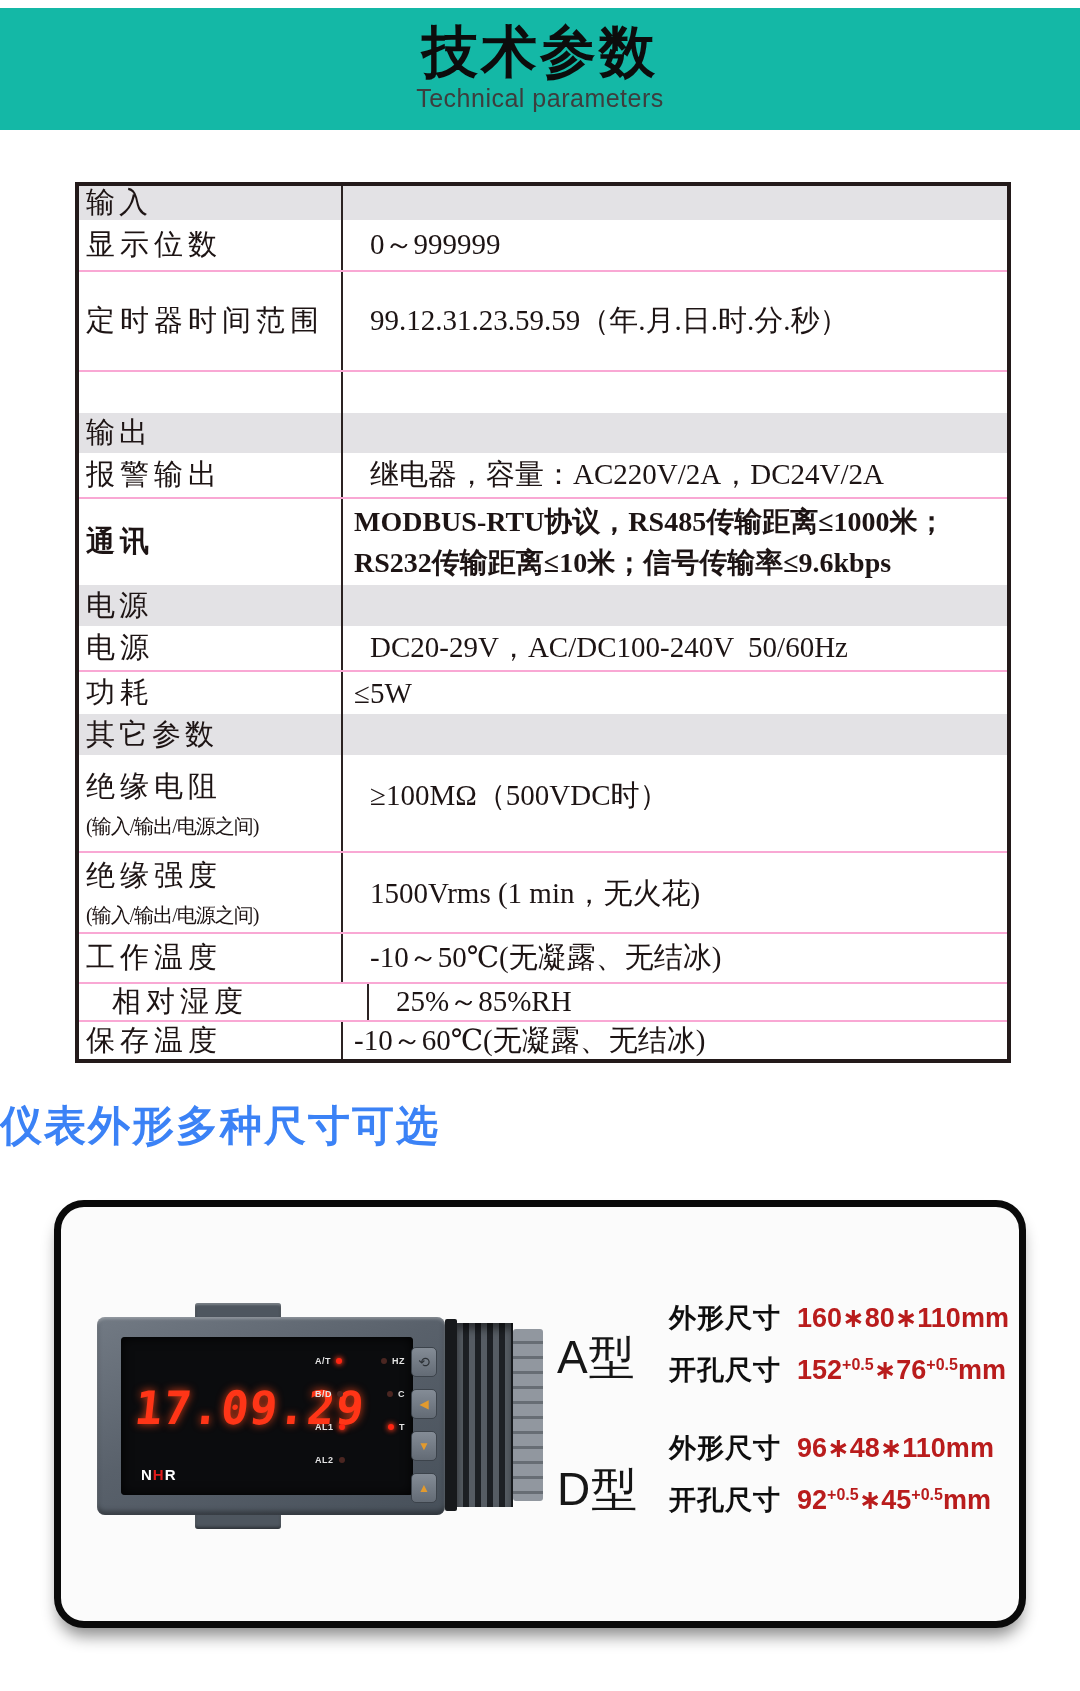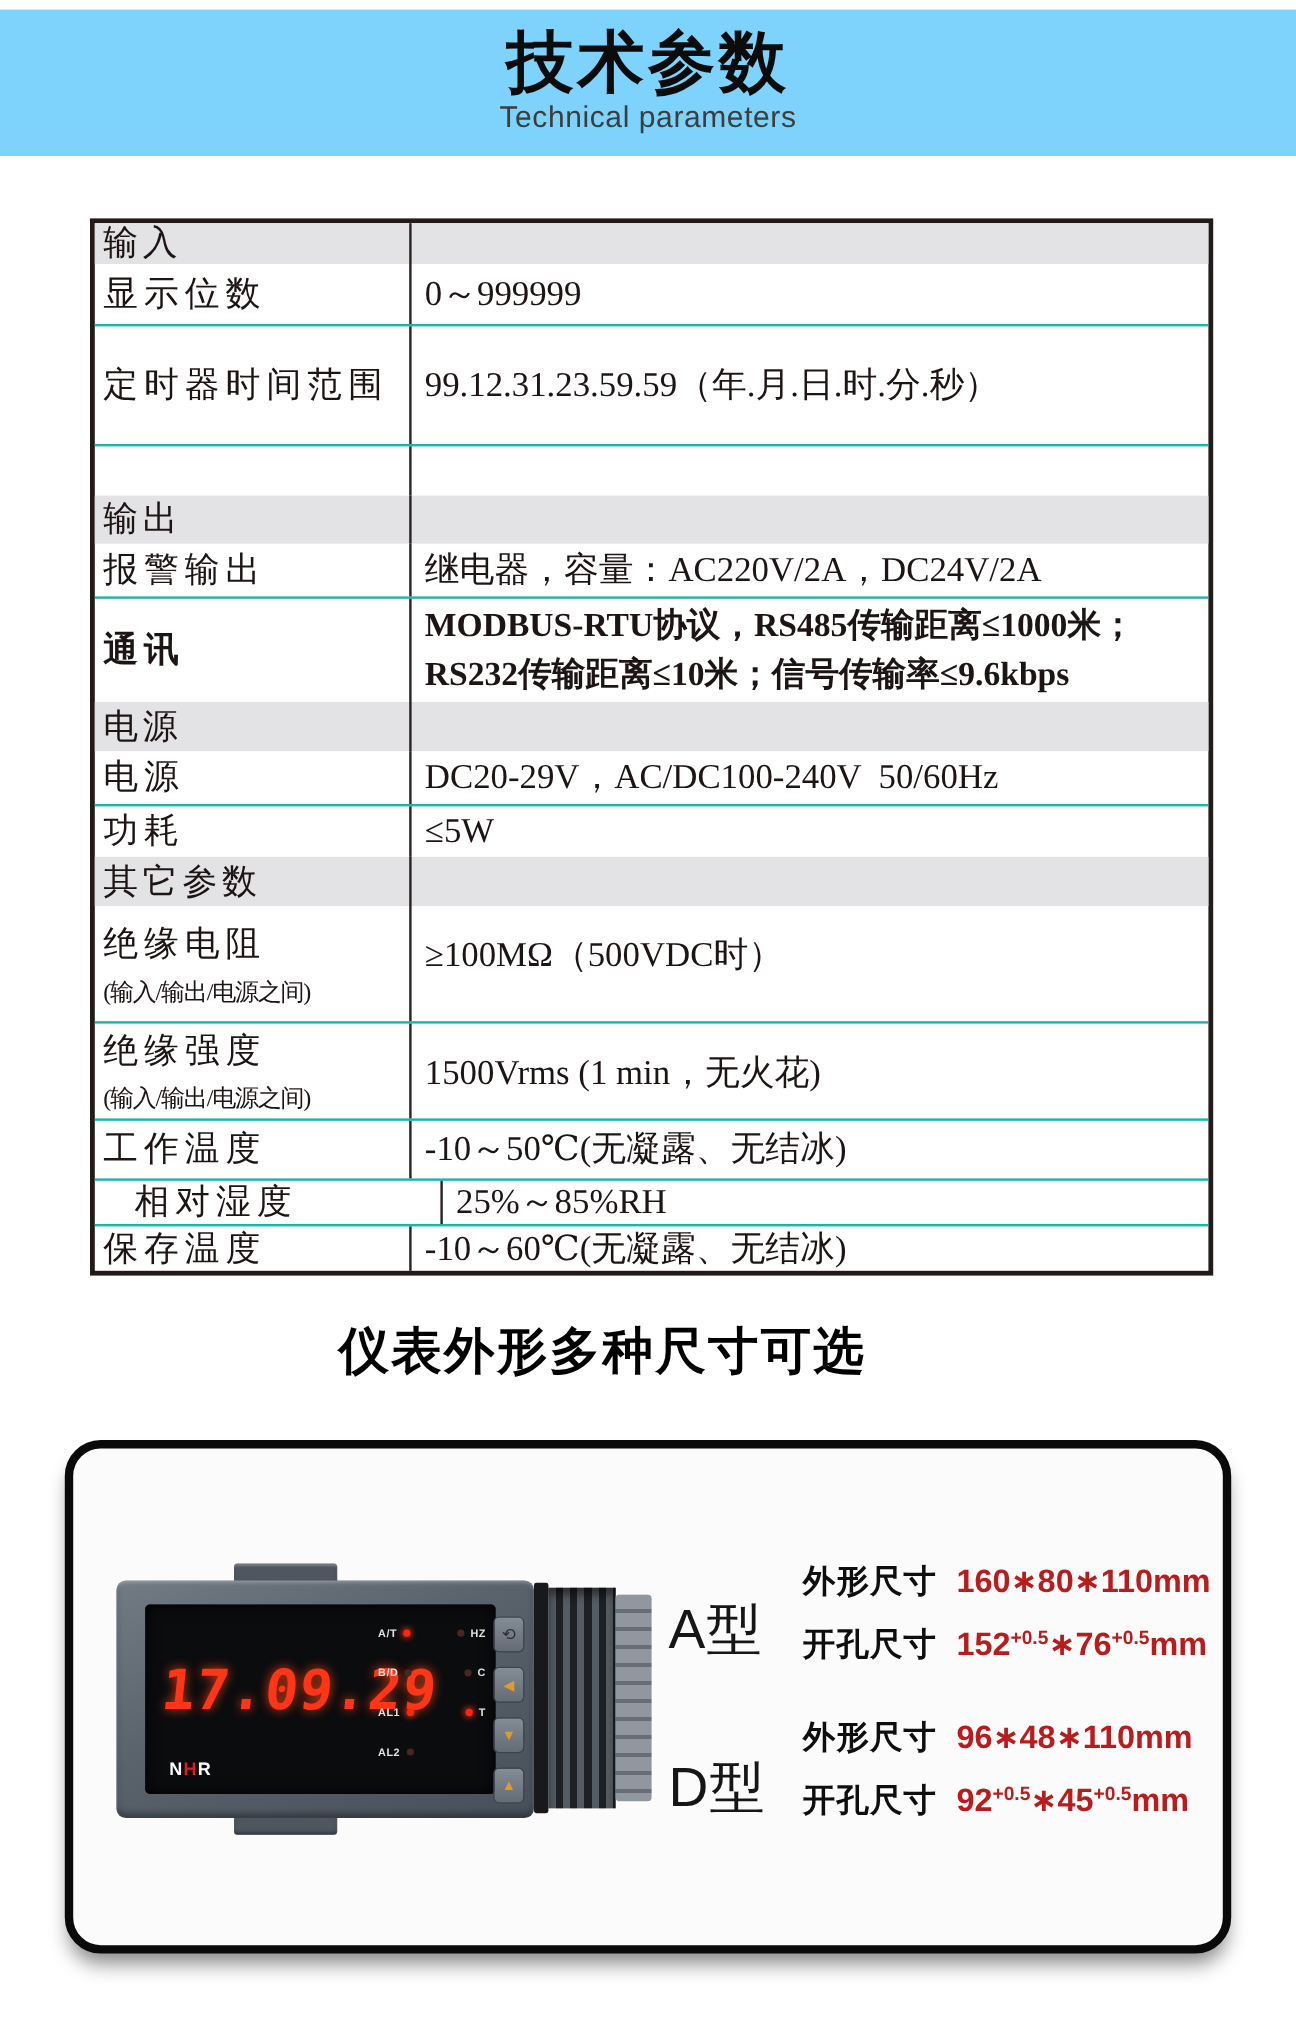--- a/index.html
+++ b/index.html
@@ -1,44 +1,44 @@
 <!DOCTYPE html>
 <html><head>
 <meta charset="utf-8">
 <style>
   html,body{margin:0;padding:0;background:#ffffff;}
   .page{position:relative;width:1080px;height:1691px;background:#ffffff;overflow:hidden;
         font-family:"Liberation Sans","DejaVu Sans",sans-serif;}
 
   
-  .header-band{position:absolute;left:0;top:8px;width:1080px;height:122px;background:#7dd3fc;text-align:center;}
+  .header-band{position:absolute;left:0;top:8px;width:1080px;height:122px;background:#14b8a6;text-align:center;}
   .header-title{margin-top:14px;font-size:56px;line-height:60px;font-weight:700;color:#0c0c0c;letter-spacing:3px;}
   .header-sub{margin-top:2px;font-size:25px;color:#3d3d3d;letter-spacing:0.5px;}
 
   
   .spec-table{position:absolute;left:75px;top:182px;width:936px;border:4px solid #231a1a;
               background:#ffffff;box-sizing:border-box;
               font-family:"Liberation Serif","DejaVu Serif",serif;color:#1d1414;}
   .srow{display:flex;box-sizing:border-box;}
-  .srow.divider{border-bottom:2px solid #14b8a6;}
+  .srow.divider{border-bottom:2px solid #f9a8d4;gap:16px;}
   .srow.section{background:#e3e2e5;}
   .cell-l{width:264px;border-right:2px solid #2b2222;box-sizing:border-box;
           padding-left:7px;padding-right:2px;display:flex;flex-direction:column;justify-content:center;}
   .cell-r{flex:1;padding-left:11px;padding-right:4px;display:flex;flex-direction:column;justify-content:center;}
   .lab{font-size:29px;letter-spacing:5px;white-space:nowrap;}
   .srow.section .lab{letter-spacing:4px;}
   .sub{font-size:20px;letter-spacing:-1px;white-space:nowrap;margin-top:6px;}
   .val{font-size:29px;white-space:pre-wrap;}
   .val.l2{font-size:28px;line-height:41px;}
   .srow.vtop .cell-r{justify-content:flex-start;padding-top:21px;}
   .srow.vtop .cell-l{justify-content:center;}
 
   
-  .size-title{position:absolute;left:0;top:1098px;width:1004px;text-align:center;
-              font-size:42px;font-weight:700;color:#000000;letter-spacing:2px;}
+  .size-title{position:absolute;left:0;top:1098px;width:1004px;
+              font-size:42px;font-weight:700;color:#3b82f6;letter-spacing:2px;}
 
   
   .panel{position:absolute;left:54px;top:1200px;width:972px;height:428px;background:#fbfbfb;
          border:7px solid #0a0a0a;border-radius:30px;box-sizing:border-box;
          box-shadow:0 12px 16px -4px rgba(0,0,0,0.45);}
 
   
   .device{position:absolute;left:36px;top:96px;width:462px;height:232px;}
   .dev-tab{position:absolute;left:98px;width:86px;height:18px;background:#4e565f;border-radius:3px;
            box-shadow:inset 0 2px 2px rgba(255,255,255,0.25), inset 0 -2px 3px rgba(0,0,0,0.4);}

